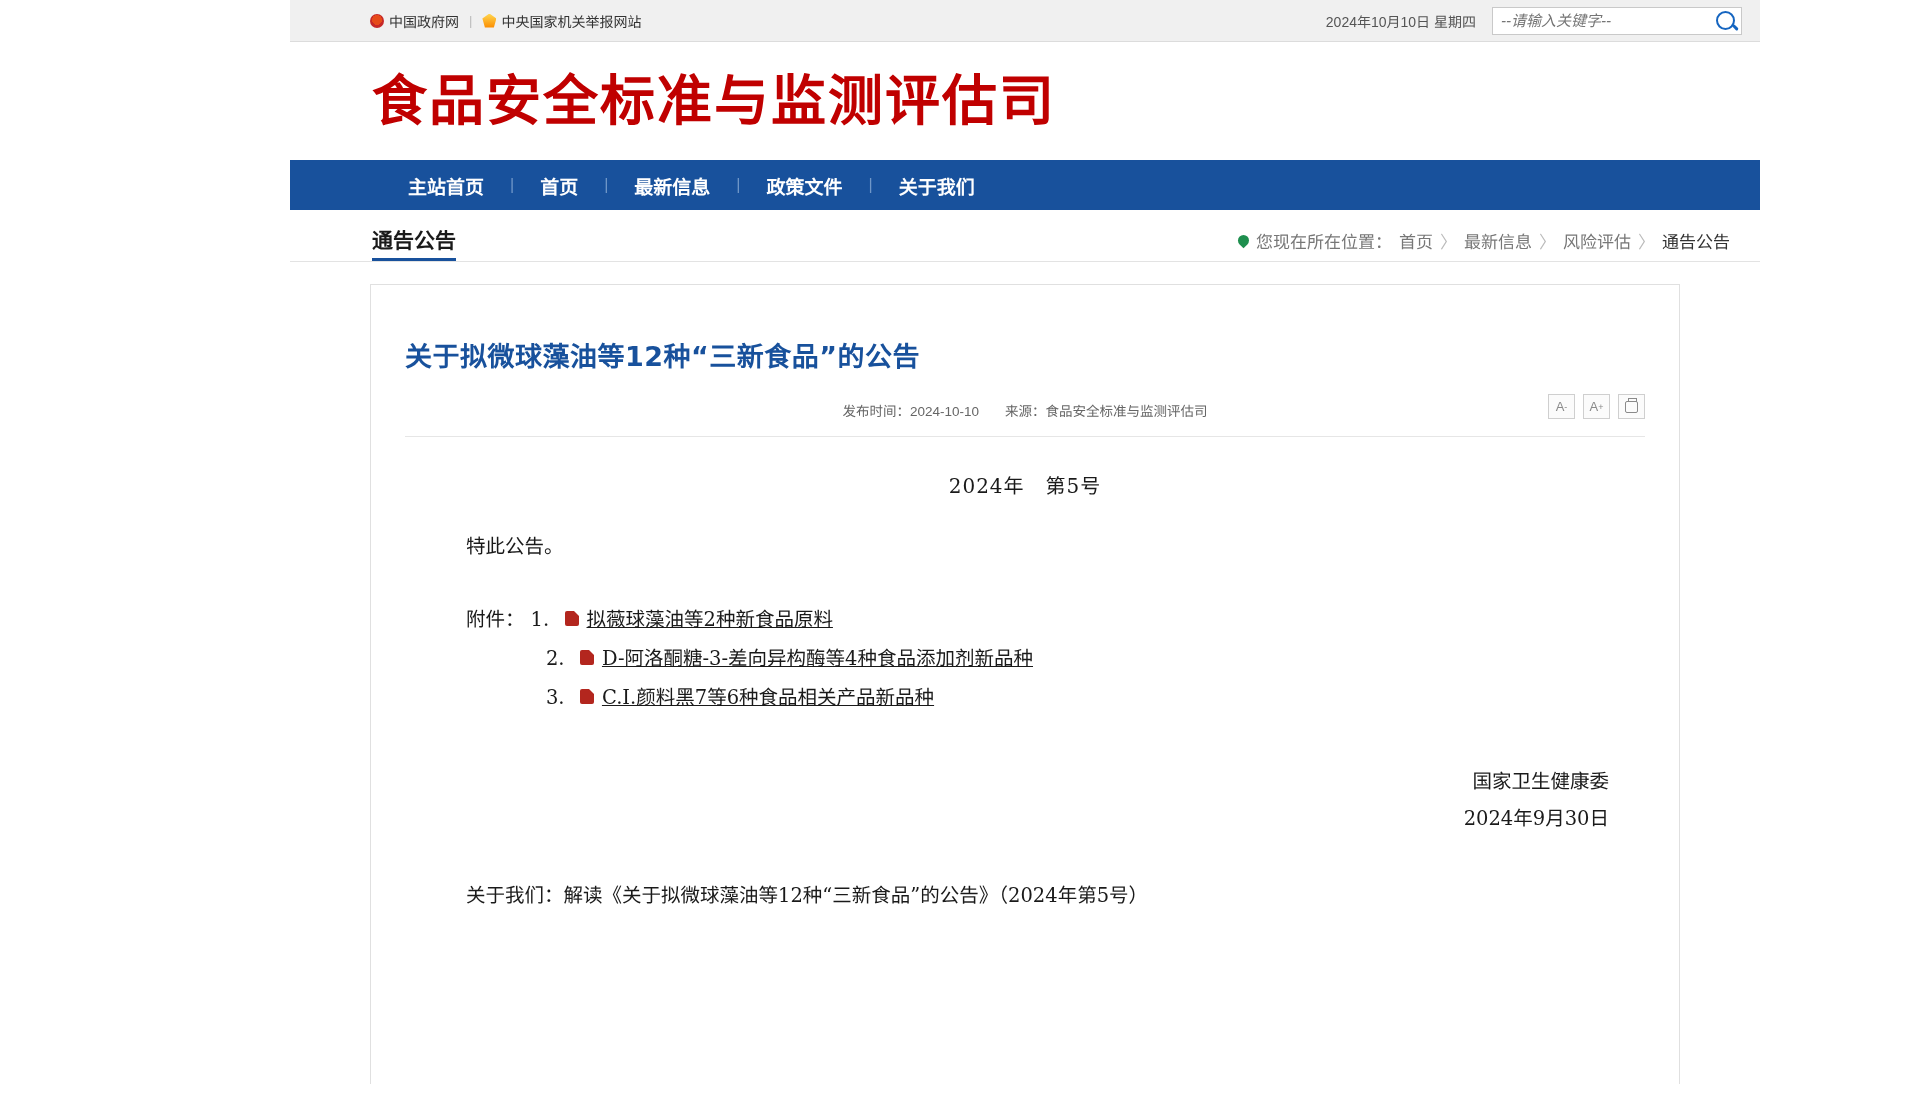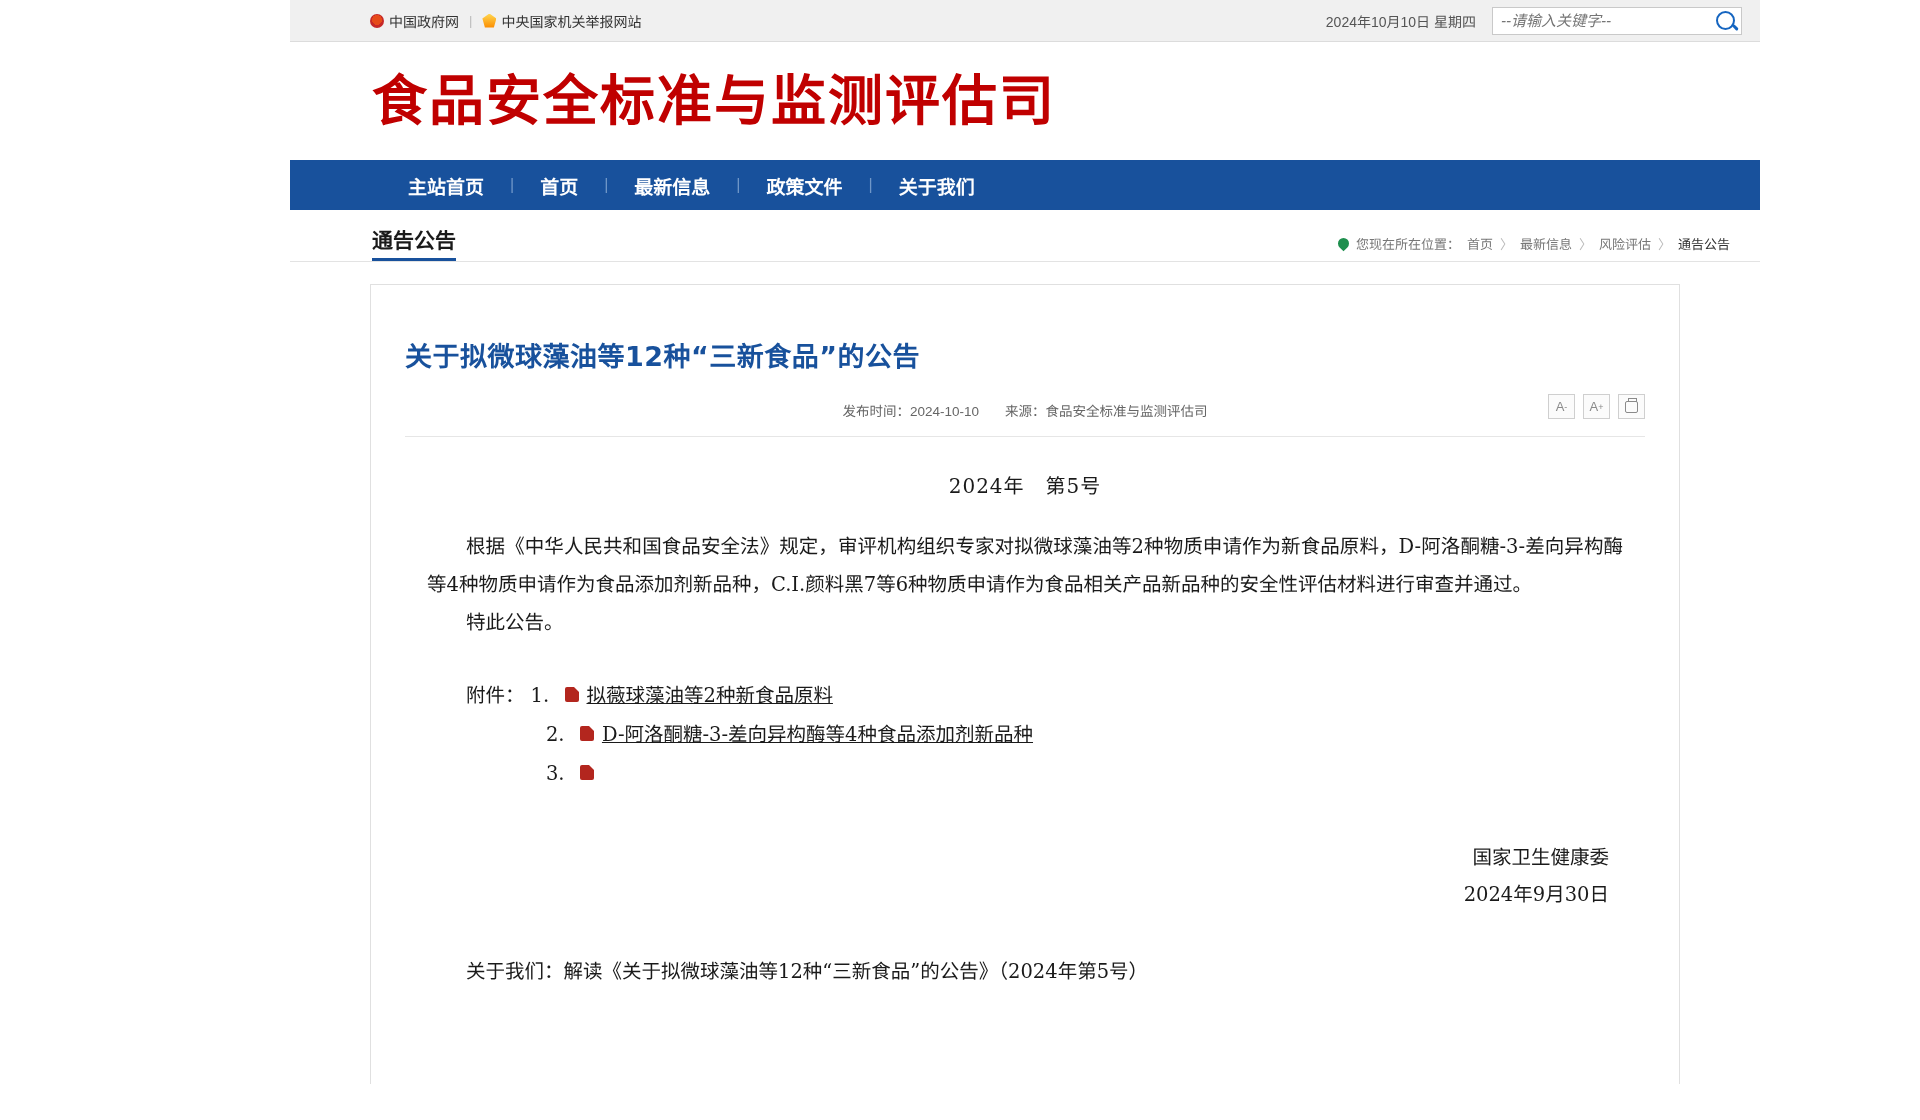--- a/index.html
+++ b/index.html
@@ -194,21 +194,21 @@
     color: #1a1a1a;
     padding-bottom: 5px;
     border-bottom: 3px solid #18519c;
     line-height: 1.2;
   }
   .crumb {
     margin-left: auto;
     display: flex;
     align-items: center;
     gap: 7px;
-    font-size: 13px;
+    font-size: 17px;
     color: #777;
     padding-bottom: 8px;
   }
   .pin {
     width: 11px; height: 11px;
     background: #1e8f4e;
     border-radius: 50% 50% 50% 0;
     transform: rotate(-45deg);
     display: inline-block;
   }
@@ -430,38 +430,38 @@
           </button>
           <button class="tool-btn">
             <span class="printer"></span>
           </button>
         </div>
       </div>
 
       <div class="art-body">
         <div class="doc-no">2024年　第5号</div>
 
-        <p class="para">根据《中华人民共和国食品安全法》规定，审评机构组织专家对拟微球藻油等2种物质申请作为新食品原料，D-阿洛酮糖-3-差向异构酶等4种物质申请作为食品添加剂新品种，C.I.颜料黑7等6种物质申请作为食品相关产品新品种的安全性评估材料进行审查并通过。</p>
         <p class="para">特此公告。</p>
 
         <div class="attach-block">
           <div class="attach-line">
             <span class="attach-label">附件：</span>
             <span class="attach-idx">1.</span>
             <span class="pdf-ico"></span>
             <a class="attach-text" href="#">拟薇球藻油等2种新食品原料</a>
           </div>
           <div class="attach-line" style="padding-left:4.1em">
             <span class="attach-idx">2.</span>
             <span class="pdf-ico"></span>
             <a class="attach-text" href="#">D-阿洛酮糖-3-差向异构酶等4种食品添加剂新品种</a>
           </div>
           <div class="attach-line" style="padding-left:4.1em">
             <span class="attach-idx">3.</span>
             <span class="pdf-ico"></span>
+            <a class="attach-text" href="#">C.I.颜料黑7等6种食品相关产品新品种</a>
           </div>
         </div>
 
         <div class="sign">
           <div>国家卫生健康委</div>
           <div>2024年9月30日</div>
         </div>
 
         <div class="rel-link">
           <span>关于我们：</span><a href="#" style="color:#1a1a1a;text-decoration:none">解读《关于拟微球藻油等12种“三新食品”的公告》（2024年第5号）</a>

